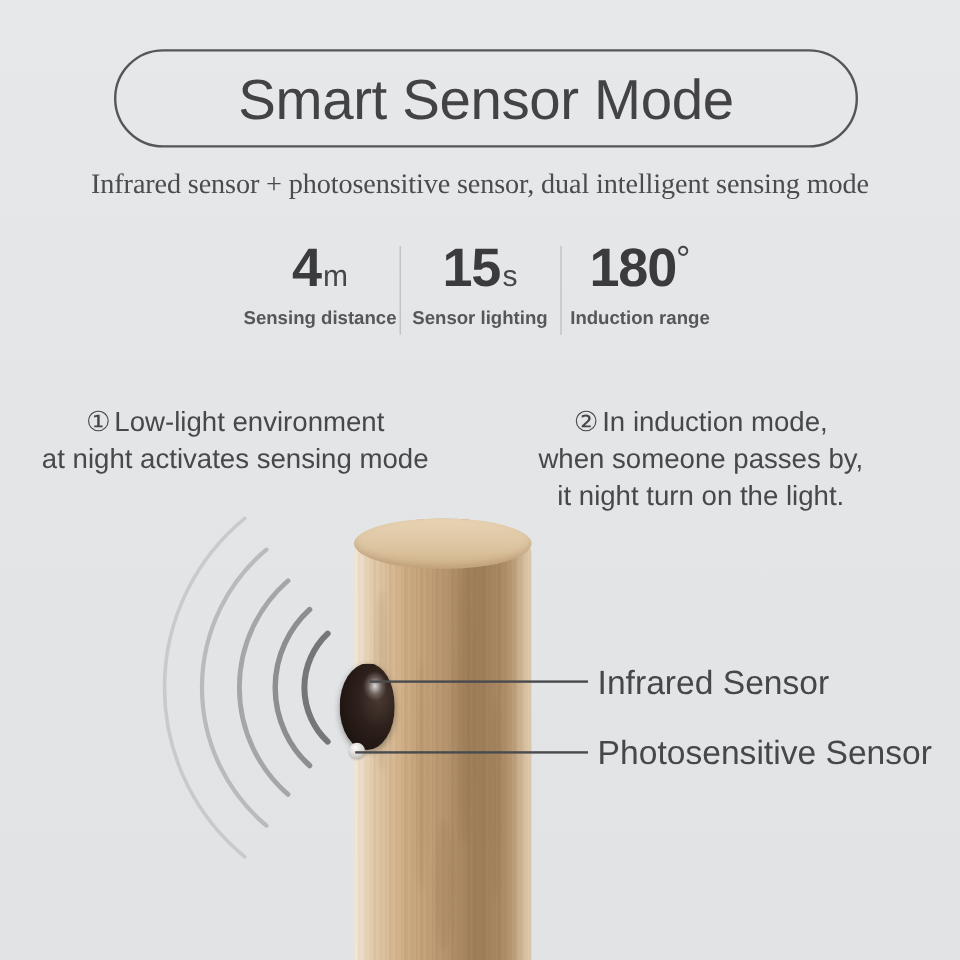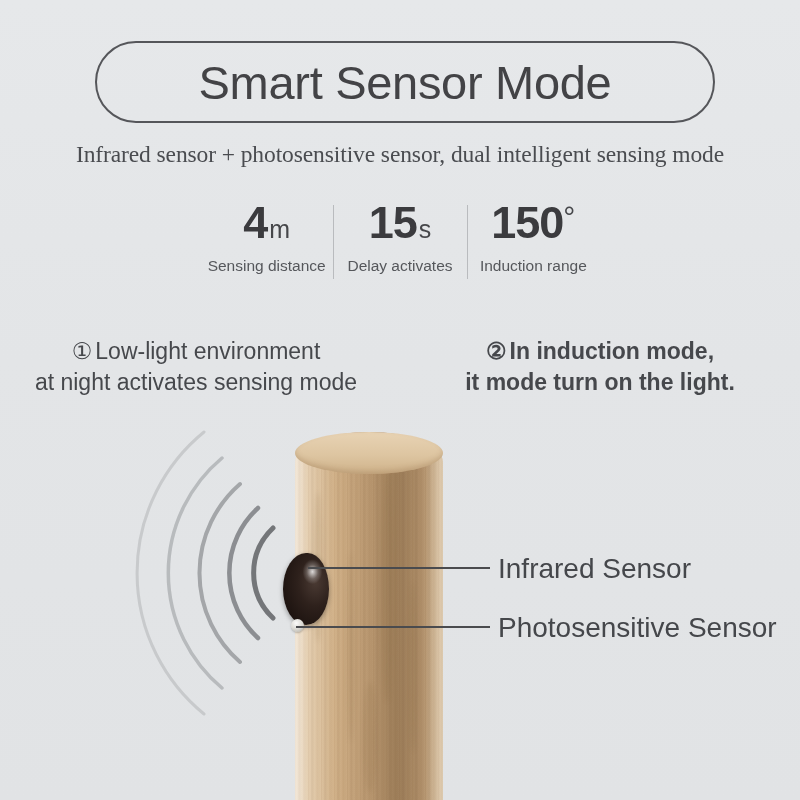--- a/index.html
+++ b/index.html
@@ -107,33 +107,34 @@
     font-size: 30px;
     align-self: flex-start;
     margin-top: 2px;
     margin-left: 0;
   }
   .stat-label {
     margin-top: 9px;
     font-size: 15.5px;
     color: #55575b;
     white-space: nowrap;
+    font-weight: bold;
   }
 
   
   .note {
     position: absolute;
     font-size: 23px;
     line-height: 31px;
     color: #46484c;
     text-align: center;
     white-space: nowrap;
   }
   #note-1 { left: 16px; top: 336px; width: 360px; }
-  #note-2 { left: 440px; top: 336px; width: 320px; font-weight: bold; }
+  #note-2 { left: 424px; top: 336px; width: 320px; }
   .note-circle { letter-spacing: 3px; }
 
   
   #product {
     position: absolute;
     left: 0;
     top: 420px;
     width: 800px;
     height: 380px;
   }
@@ -251,45 +252,46 @@
         <span class="stat-unit">m</span>
       </div>
       <div class="stat-label">Sensing distance</div>
     </div>
 
     <div class="stat">
       <div class="stat-value">
         <span class="stat-num">15</span>
         <span class="stat-unit">s</span>
       </div>
-      <div class="stat-label">Delay activates</div>
+      <div class="stat-label">Sensor lighting</div>
     </div>
 
     <div class="stat">
       <div class="stat-value">
-        <span class="stat-num">150</span>
+        <span class="stat-num">180</span>
         <span class="stat-unit deg">°</span>
       </div>
       <div class="stat-label">Induction range</div>
     </div>
 
   </div>
 
   <div class="note" id="note-1">
     <div>
       <span class="note-circle">①</span><span>Low-light environment</span>
     </div>
     <div>at night activates sensing mode</div>
   </div>
 
   <div class="note" id="note-2">
     <div>
       <span class="note-circle">②</span><span>In induction mode,</span>
     </div>
-    <div>it mode turn on the light.</div>
+    <div>when someone passes by,</div>
+    <div>it night turn on the light.</div>
   </div>
 
   <div id="product">
 
     <svg id="waves" width="800" height="380">
       <g fill="none" stroke-linecap="round">
         <path d="M 273 108 A 62 62 0 0 0 273 198" stroke="#6e7073" stroke-width="5" opacity="0.95"></path>
         <path d="M 258 88 A 88 88 0 0 0 258 218" stroke="#7d7f82" stroke-width="4.5" opacity="0.85"></path>
         <path d="M 240 64 A 118 118 0 0 0 240 242" stroke="#8f9194" stroke-width="4" opacity="0.75"></path>
         <path d="M 222 38 A 150 150 0 0 0 222 268" stroke="#a2a4a7" stroke-width="3.5" opacity="0.65"></path>

